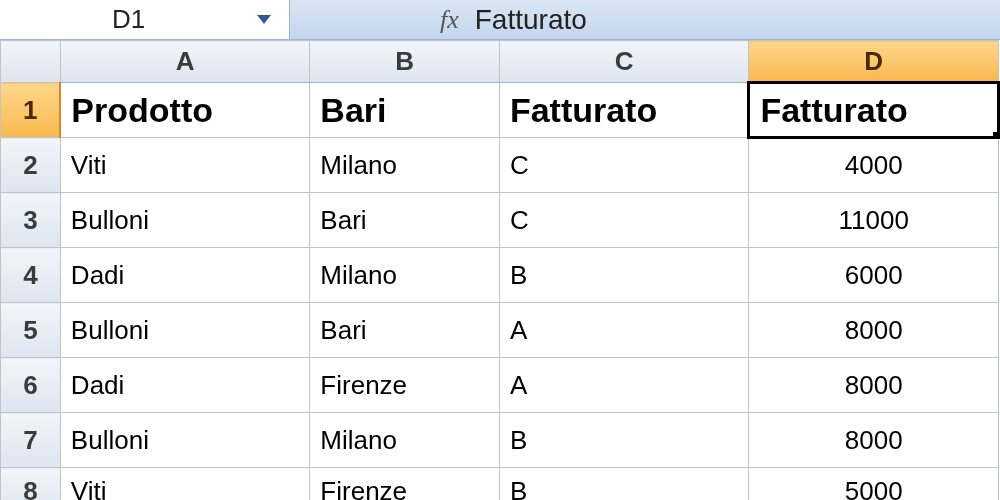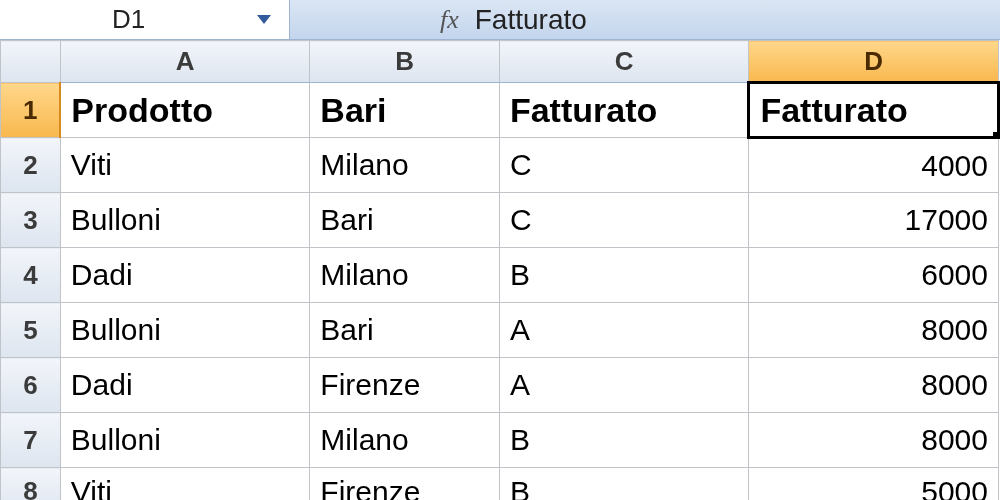--- a/index.html
+++ b/index.html
@@ -64,21 +64,21 @@
   .colC { width: 250px; }
   .colD { width: 250px; }
 
   table {
     border-collapse: collapse;
     table-layout: fixed;
   }
   td, th {
     border: 1px solid #c0c4c9;
     height: 55px;
-    font-size: 30px;
+    font-size: 26px;
     padding: 0 10px;
     text-align: left;
     vertical-align: middle;
     white-space: nowrap;
     overflow: hidden;
   }
 
   
   .col-header {
     background: linear-gradient(#f2f5fa, #dde5ef);
@@ -110,21 +110,21 @@
   .row-header.selected {
     background: linear-gradient(#ffd78a, #f8b84e);
     border-right: 2px solid #d78b1e;
     color: #4a2a00;
   }
 
   
   .hdr { font-weight: bold; font-size: 34px; }
 
   
-  .num { text-align: right; }
+  .num { text-align: center; }
 
   
   .selected-cell {
     position: relative;
     border: 3px solid #000 !important;
     font-weight: bold;
     font-size: 34px;
   }
   .selected-cell::after {
     content: "";
@@ -182,21 +182,21 @@
     <td>Viti</td>
     <td>Milano</td>
     <td>C</td>
     <td class="num">4000</td>
   </tr>
   <tr>
     <th class="row-header">3</th>
     <td>Bulloni</td>
     <td>Bari</td>
     <td>C</td>
-    <td class="num">17000</td>
+    <td class="num">11000</td>
   </tr>
   <tr>
     <th class="row-header">4</th>
     <td>Dadi</td>
     <td>Milano</td>
     <td>B</td>
     <td class="num">6000</td>
   </tr>
   <tr>
     <th class="row-header">5</th>

